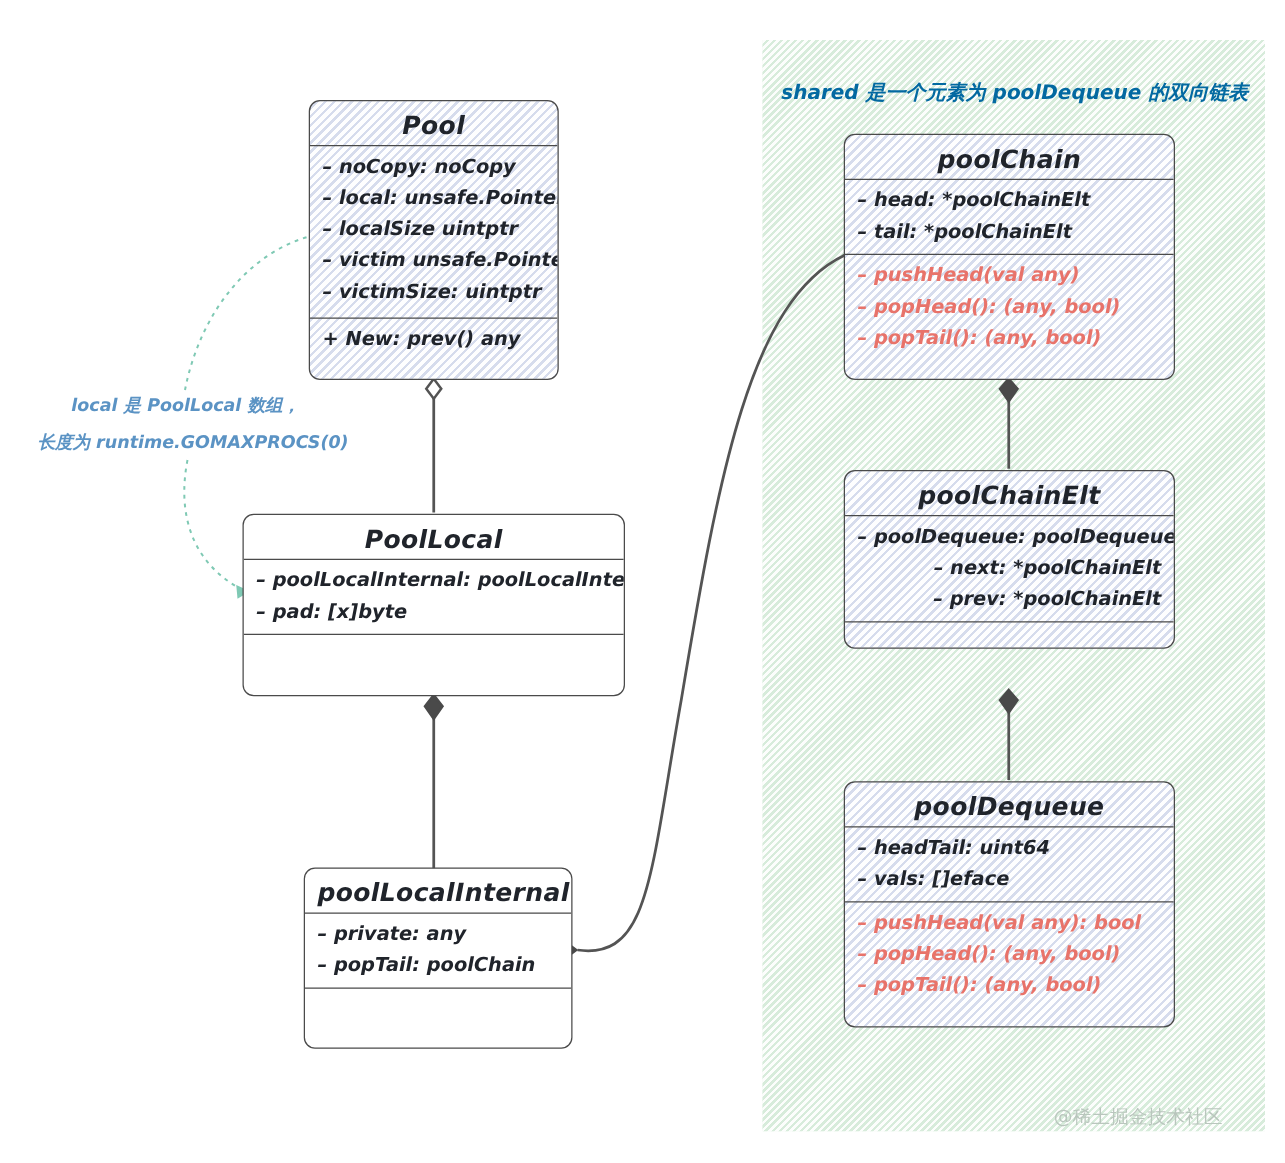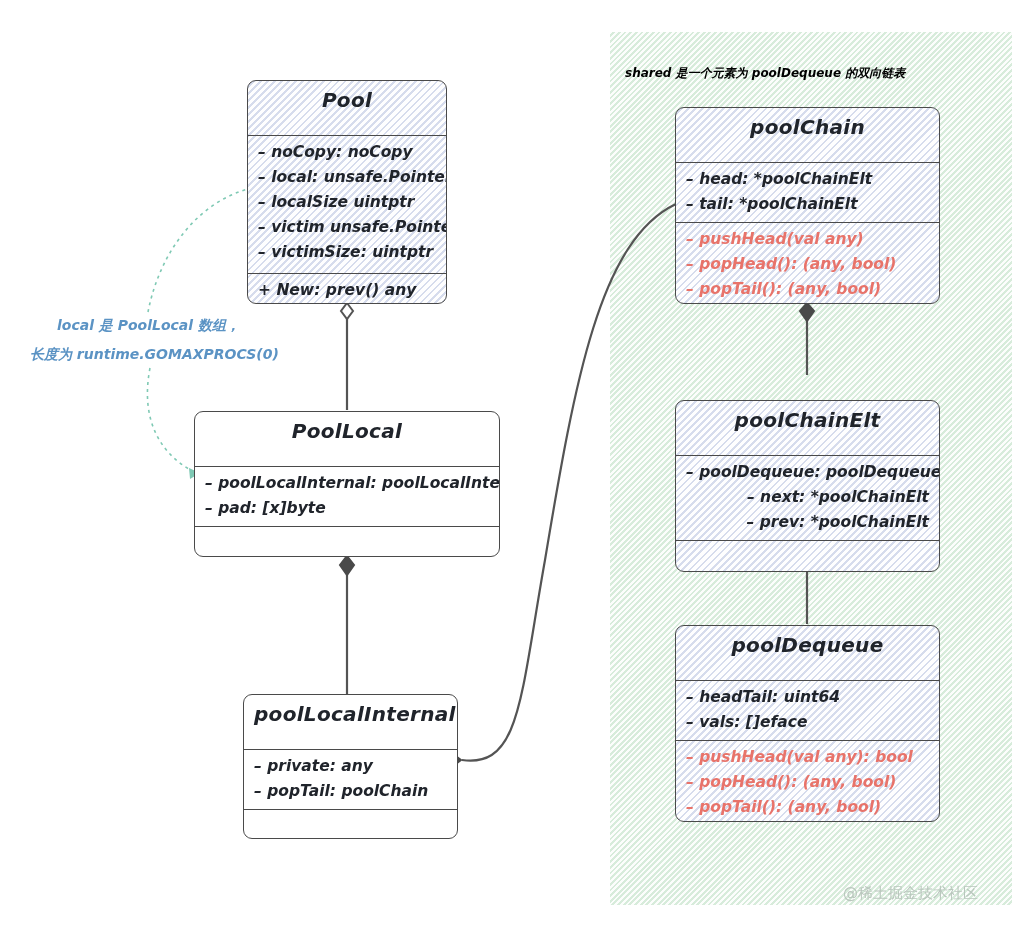--- a/index.html
+++ b/index.html
@@ -44,21 +44,21 @@
   }
   .cls .sec.last{border-bottom:none;}
   .cls .title{
     text-align:center;
     font-style:italic;
     font-weight:bold;
     font-size:20px;
     color:#20242b;
     letter-spacing:.3px;
     padding-top:7px;
-    padding-bottom:23px;
+    padding-bottom:4px;
   }
   .row{
     font-style:italic;
     font-weight:bold;
     font-size:15.5px;
     color:#20242b;
     line-height:25px;
     white-space:nowrap;
   }
   .row.method{color:#e8736a;}
@@ -66,21 +66,21 @@
   
   .note{
     position:absolute;
     font-style:italic;
     font-weight:bold;
     font-size:14px;
     line-height:27px;
     white-space:nowrap;
   }
   .note.blue{color:#5b93c4;}
-  .note.dark{color:#000000;font-size:12px;}
+  .note.dark{color:#0369a1;font-size:16px;}
   .watermark{
     position:absolute;
     font-size:15px;
     color:#b9c6bd;
     font-weight:normal;
     font-style:normal;
     white-space:nowrap;
   }
   svg.wires{position:absolute;left:0;top:0;width:1028px;height:930px;pointer-events:none;}
 </style>
@@ -151,21 +151,21 @@
       <div class="row">– head: *poolChainElt</div>
       <div class="row">– tail: *poolChainElt</div>
     </div>
     <div class="sec last">
       <div class="row method">– pushHead(val any)</div>
       <div class="row method">– popHead(): (any, bool)</div>
       <div class="row method">– popTail(): (any, bool)</div>
     </div>
   </div>
 
-  <div class="cls hatched" style="left:675px;top:400px;width:265px;height:172px;">
+  <div class="cls hatched" style="left:675px;top:376px;width:265px;height:143px;">
     <div class="sec title">poolChainElt</div>
     <div class="sec" style="height:85px;text-align:right;">
       <div class="row">– poolDequeue: poolDequeue</div>
       <div class="row">– next: *poolChainElt</div>
       <div class="row">– prev: *poolChainElt</div>
     </div>
     <div class="sec last" style="height:36px;"></div>
   </div>
 
   <div class="cls hatched" style="left:675px;top:625px;width:265px;height:197px;">

